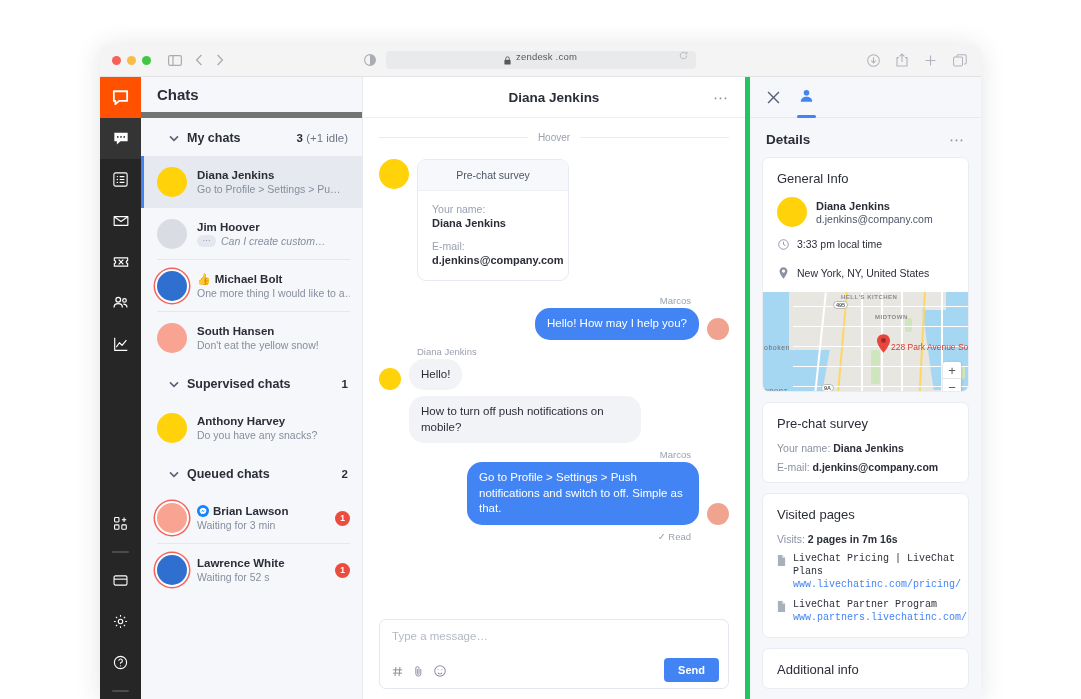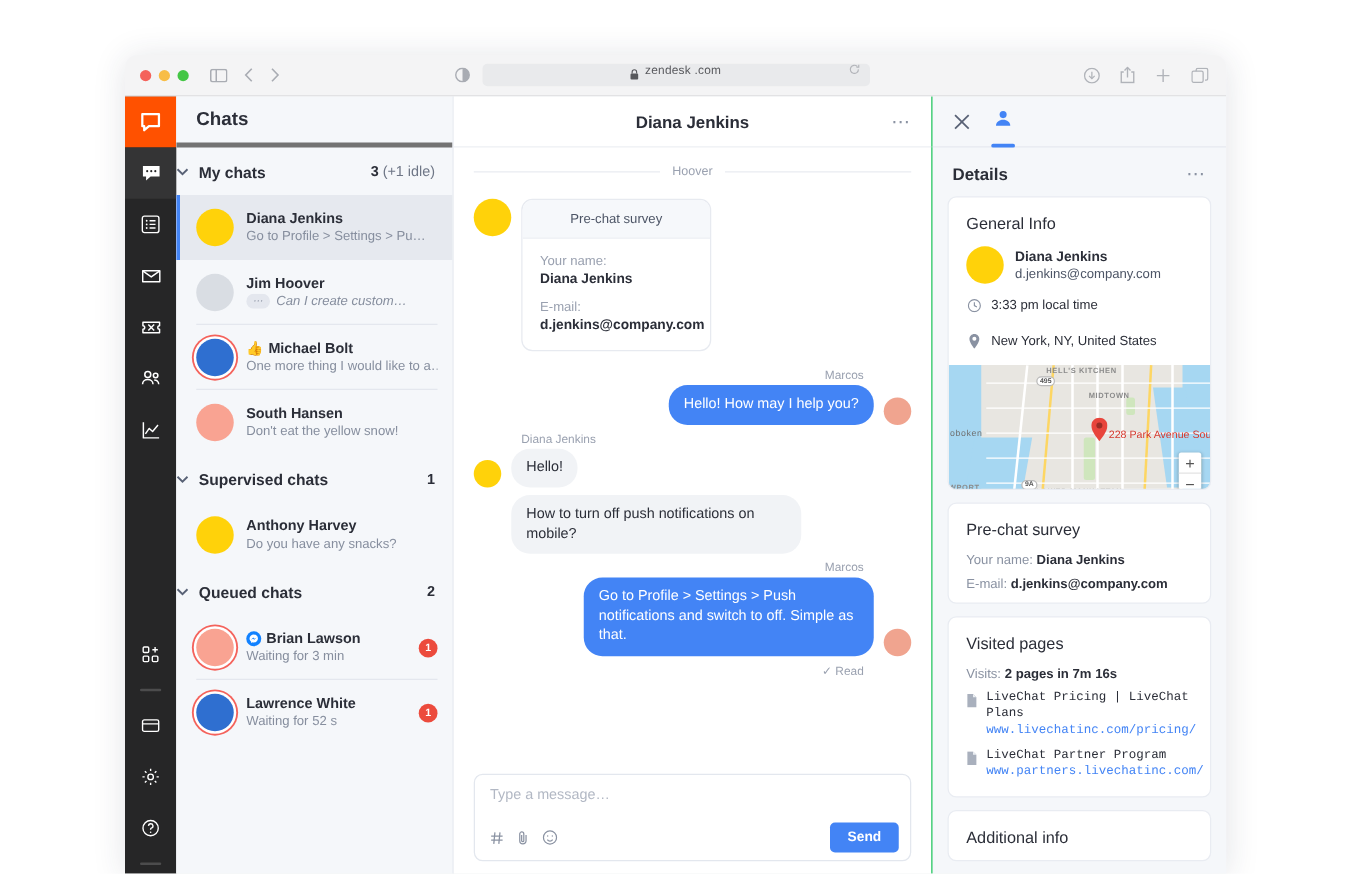--- a/index.html
+++ b/index.html
@@ -62,24 +62,24 @@
 
   
   .chatlist {
     width: 222px; background: #f5f7fa; flex: none;
     border-right: 1px solid #e6e9ef; display: flex; flex-direction: column;
     overflow: hidden;
   }
   .cl-header {
     height: 41px; display: flex; align-items: center; padding: 0 0 0 16px;
     font-size: 15px; font-weight: 700; color: #2b2e38;
-    border-bottom: 4px solid #737373; background: #f5f7fa; flex: none;
+    border-bottom: 6px solid #737373; background: #f5f7fa; flex: none;
   }
   .group-head {
-    display: flex; align-items: center; padding: 13px 14px 11px 0; gap: 8px;
+    display: flex; align-items: center; padding: 13px 14px 11px 28px; gap: 8px;
   }
   .group-head .caret { color: #586175; font-size: 11px; line-height: 1; width: 10px; }
   .group-head .gtitle { font-size: 12.5px; font-weight: 700; color: #2b2e38; flex: 1; }
   .group-head .gcount { font-size: 11.5px; color: #2b2e38; font-weight: 700; }
   .group-head .gcount .idle { font-weight: 400; color: #6e7686; }
 
   .chat-row {
     display: flex; align-items: center; gap: 10px;
     padding: 9px 12px 9px 16px; position: relative; min-height: 52px;
   }
@@ -150,21 +150,21 @@
     padding: 10px 12px; position: relative;
   }
   .composer-ph { font-size: 11.5px; color: #b2b8c4; }
   .composer-tools { position: absolute; left: 12px; bottom: 7px; display: flex; gap: 11px; color: #8a92a2; align-items: center; }
   .send-btn {
     position: absolute; right: 9px; bottom: 6px; background: #4384f5; color: #fff;
     font-size: 11px; font-weight: 700; border: none; border-radius: 4px; padding: 6px 14px; cursor: pointer;
   }
 
   
-  .details { width: 236px; background: #f5f7fa; border-left: 1px solid #22c55e; flex: none; display: flex; flex-direction: column; overflow: hidden; }
+  .details { width: 236px; background: #f5f7fa; border-left: 5px solid #22c55e; flex: none; display: flex; flex-direction: column; overflow: hidden; }
   .det-tabs { height: 41px; display: flex; align-items: center; gap: 18px; padding: 0 16px; border-bottom: 1px solid #e6e9ef; flex: none; position: relative; }
   .det-tab { position: relative; height: 41px; display: flex; align-items: center; color: #586175; }
   .det-tab.active { color: #4384f5; }
   .det-tab.active::after { content: ""; position: absolute; left: -2px; right: -2px; bottom: 0; height: 3px; background: #4384f5; border-radius: 2px; }
   .det-title-row { display: flex; align-items: center; padding: 14px 16px 10px 16px; flex: none; }
   .det-title { font-size: 13.5px; font-weight: 700; color: #2b2e38; flex: 1; }
   .card { background: #fff; border: 1px solid #e9ecf2; border-radius: 7px; margin: 0 12px 10px 12px; overflow: hidden; }
   .card-pad { padding: 13px 14px; }
   .card-h { font-size: 13px; font-weight: 400; color: #2b2e38; margin-bottom: 11px; }
   .gi-person { display: flex; align-items: center; gap: 9px; margin-bottom: 11px; }

